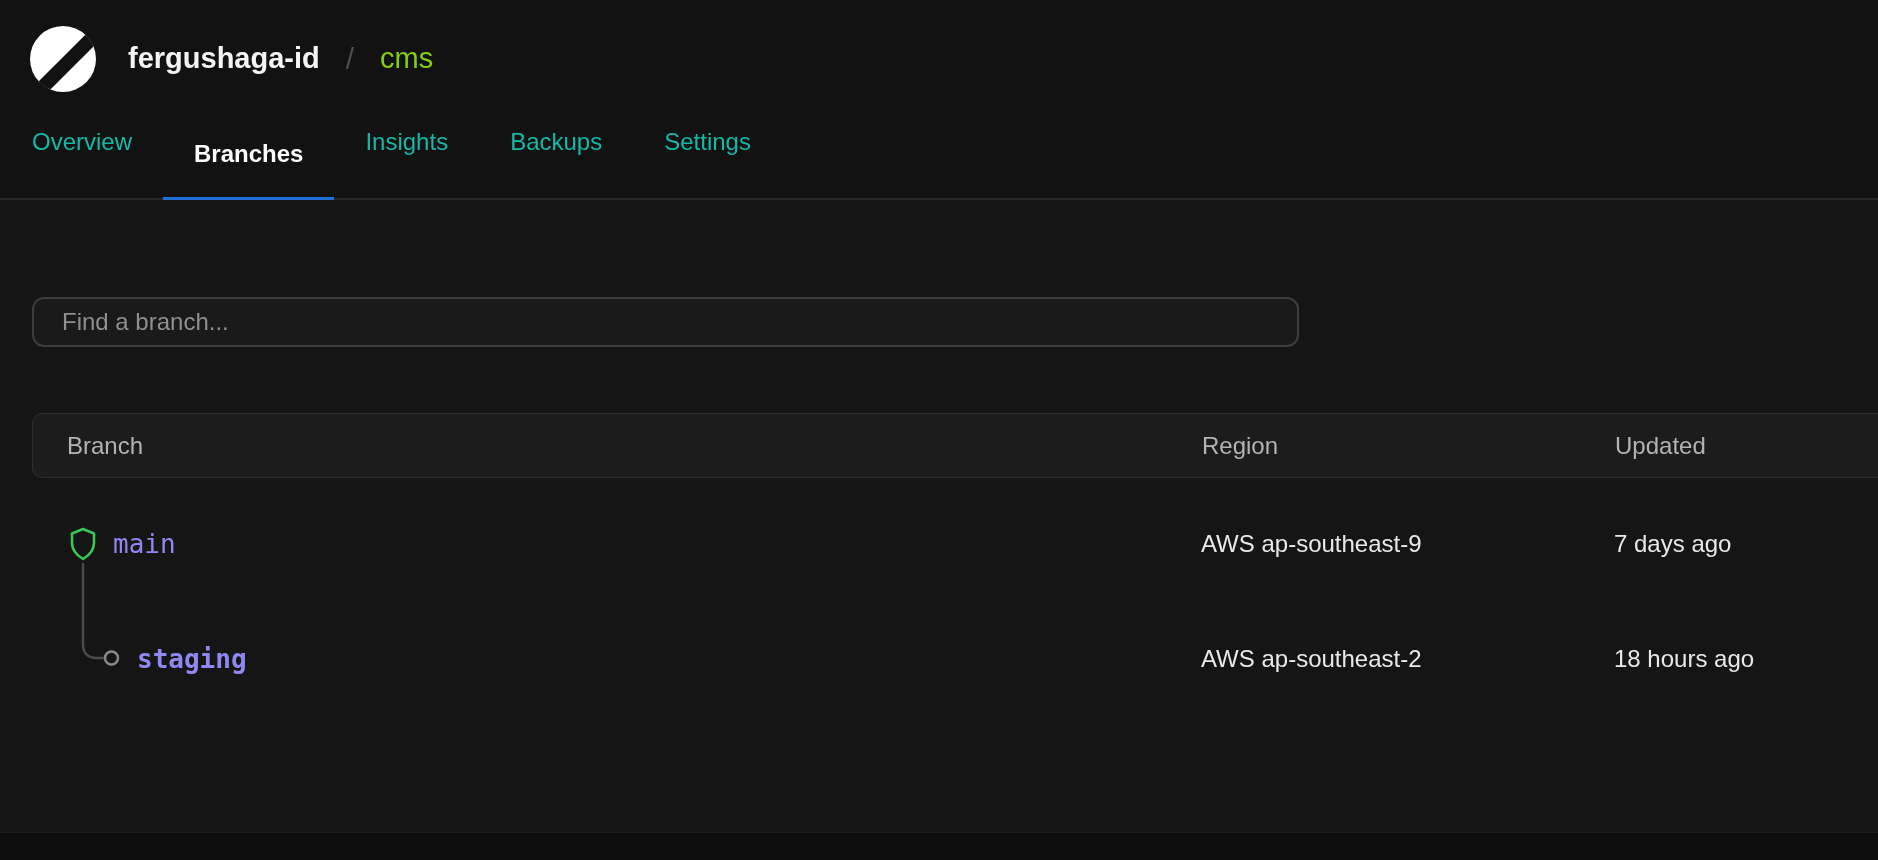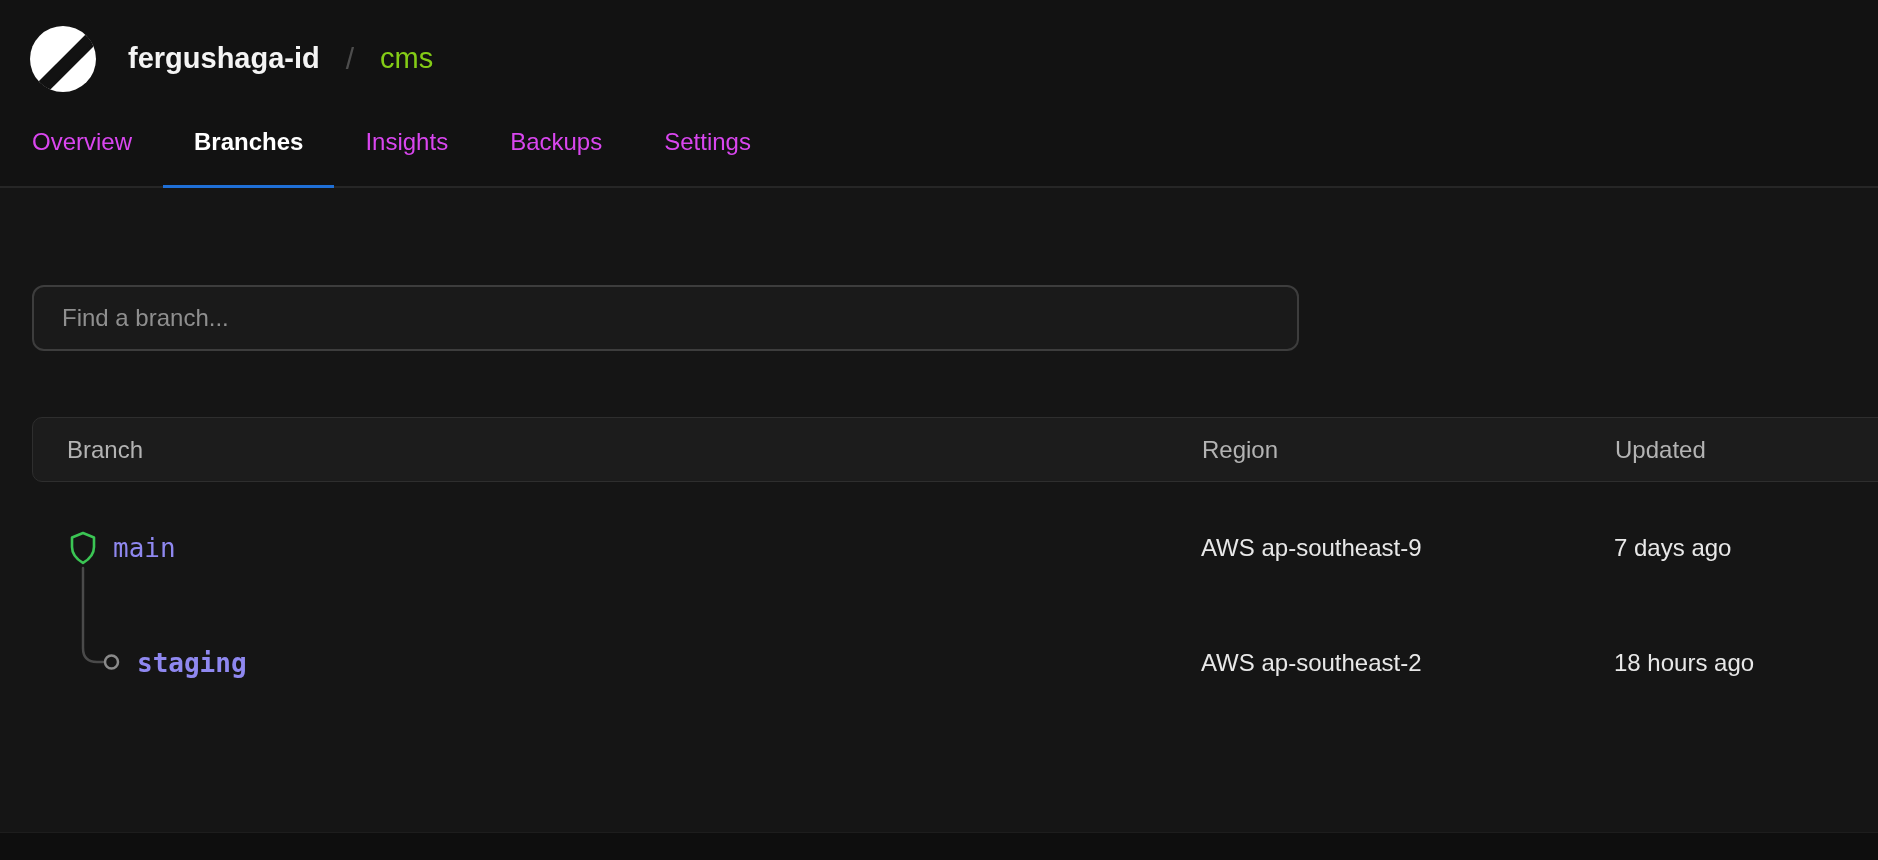--- a/index.html
+++ b/index.html
@@ -37,36 +37,36 @@
   
   .tabs {
     display:flex;
     margin-top:36px;
     padding-left:1px;
     border-bottom:2px solid #262626;
   }
   .tab {
     position:relative;
     padding:0 31px 30px 31px;
-    font-size:24px; color:#d946ef;
+    font-size:24px; color:#14b8a6;
     text-decoration:none; cursor:pointer;
     white-space:nowrap;
   }
-  .tab.active { color:#ffffff; font-weight:700; }
+  .tab.active { color:#ffffff; font-weight:700;margin-top:12px; }
   .tab.active::after {
     content:""; position:absolute; left:0; right:0; bottom:-2px;
     height:3px; background:var(--accent-blue,#1f6fd6);
   }
 
   
   .page { background:#151515; height:615px; }
   .search {
     display:block;
     margin:97px 0 0 32px;
-    width:1267px; height:66px;
+    width:1267px; height:50px;
     background:#1a1a1a;
     border:2px solid #3d3d3d;
     border-radius:12px;
     padding:0 28px;
     font-size:24px; color:#e8e8e8;
     font-family:"Liberation Sans", sans-serif;
     outline:none;
   }
   .search::placeholder { color:#8f8f8f; }
 

